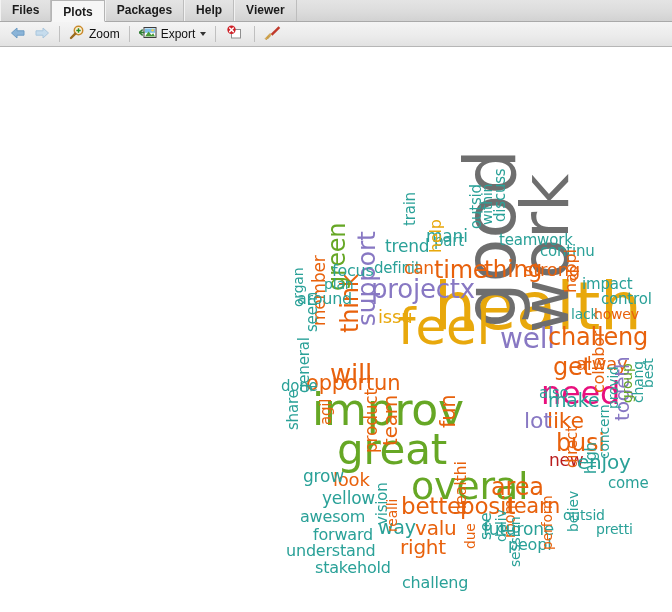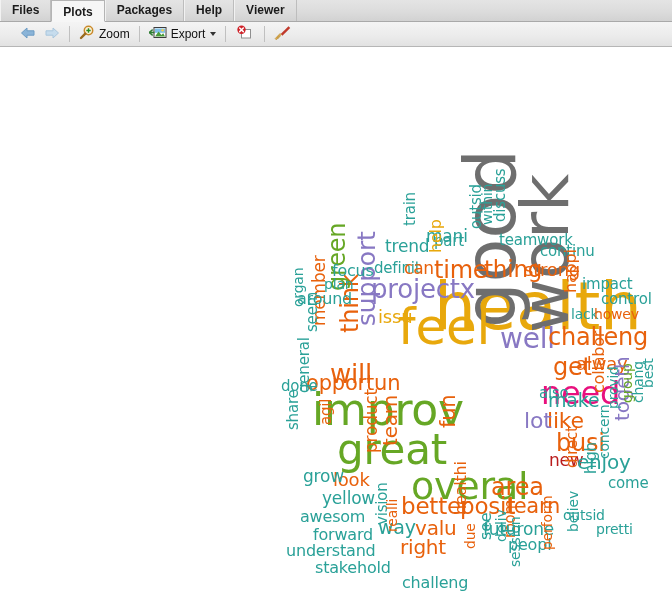--- a/index.html
+++ b/index.html
@@ -58,21 +58,21 @@
   
   .toolbar {
     position: absolute;
     left: 0; top: 22px;
     width: 672px; height: 25px;
     background: linear-gradient(to bottom, #f4f4f4 0%, #ebebeb 60%, #e2e2e2 100%);
     border-bottom: 1px solid #b6b6b6;
     box-sizing: border-box;
     display: flex;
     align-items: center;
-    padding-left: 16px;
+    padding-left: 6px;
   }
   .tb-item {
     display: flex;
     align-items: center;
     height: 21px;
     padding: 0 4px;
     font-size: 12px;
     color: #111;
     cursor: default;
     white-space: nowrap;

